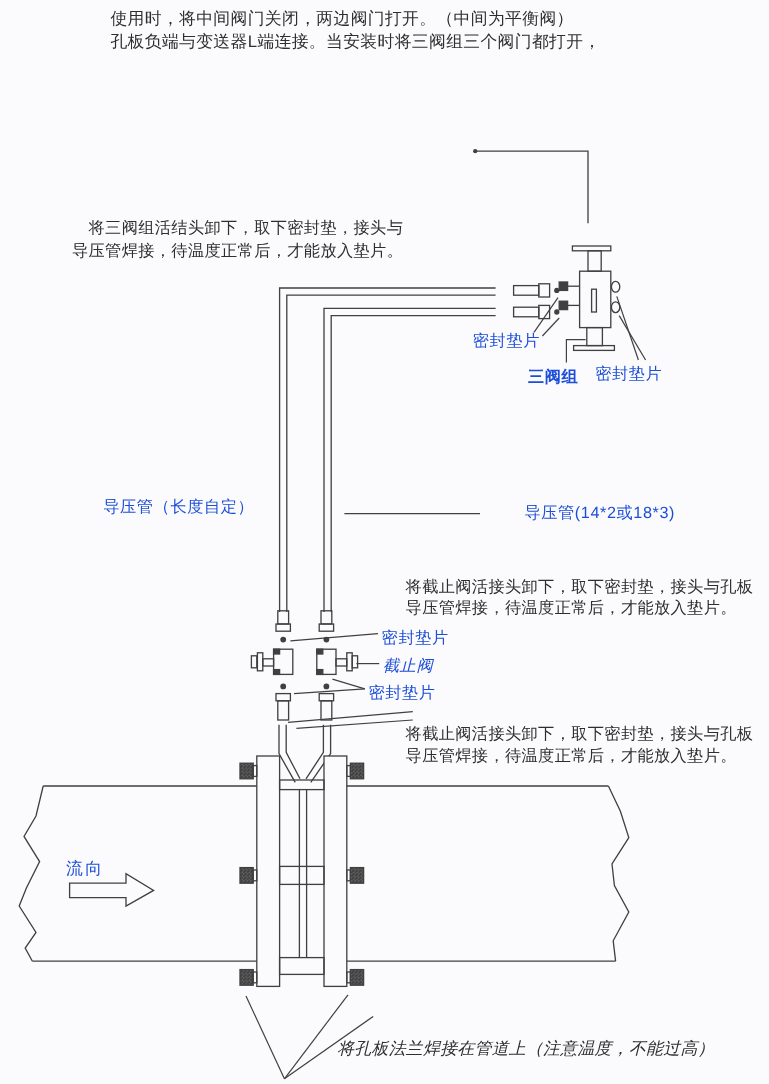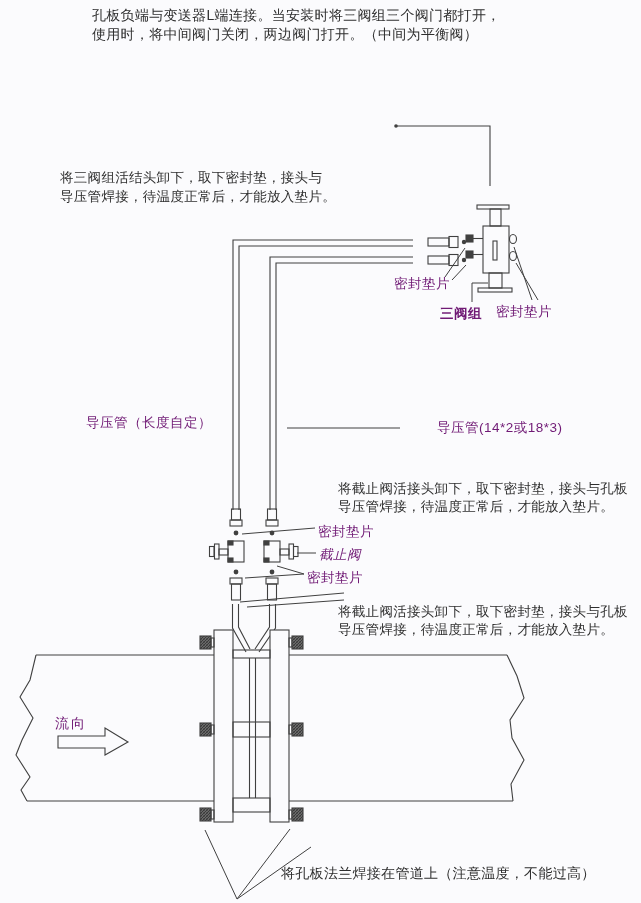--- a/index.html
+++ b/index.html
@@ -1,21 +1,21 @@
 <!DOCTYPE html>
 <html><head>
 <meta charset="utf-8">
 <style>
   html,body{margin:0;padding:0;}
   body{background:#ffffff;font-family:"Liberation Sans","DejaVu Sans",sans-serif;}
   #stage{position:relative;width:641px;height:903px;background:#fbfbfd;overflow:hidden;color:#2b2b2b;}
   #lineart{position:absolute;left:0;top:0;}
   .note{position:absolute;font-size:13.5px;line-height:19px;letter-spacing:0.3px;color:#2e2e2e;white-space:nowrap;}
   .note span{display:block;}
-  .lbl{position:absolute;font-size:13.5px;letter-spacing:0.5px;color:#701a75;white-space:nowrap;}
+  .lbl{position:absolute;font-size:13.5px;letter-spacing:0.5px;color:#1d4ed8;white-space:nowrap;}
   .big{font-size:14px;}
 </style>
 </head>
 <body>
 
 <div id="stage">
 
   <svg id="lineart" width="641" height="903" viewBox="0 0 641 903" fill="none" stroke="#404040" stroke-width="1.1">
     <defs>
       <pattern id="hatch" width="3" height="3" patternUnits="userSpaceOnUse">
@@ -154,40 +154,40 @@
     </g>
 
     <g stroke-width="1">
       <line x1="205" y1="830" x2="237" y2="899"></line>
       <line x1="290" y1="829" x2="237" y2="899"></line>
       <line x1="237" y1="899" x2="311" y2="847"></line>
     </g>
   </svg>
 
   <div class="note big" style="left:92px;top:6px;">
+    <span>使用时，将中间阀门关闭，两边阀门打开。（中间为平衡阀）</span>
     <span>孔板负端与变送器L端连接。当安装时将三阀组三个阀门都打开，</span>
-    <span>使用时，将中间阀门关闭，两边阀门打开。（中间为平衡阀）</span>
   </div>
 
-  <div class="note" style="left:60px;top:168px;">
+  <div class="note" style="left:60px;top:180px;text-align:right;">
     <span>将三阀组活结头卸下，取下密封垫，接头与</span>
     <span>导压管焊接，待温度正常后，才能放入垫片。</span>
   </div>
 
   <div class="note" style="left:338px;top:480px;line-height:18px;">
     <span>将截止阀活接头卸下，取下密封垫，接头与孔板</span>
     <span>导压管焊接，待温度正常后，才能放入垫片。</span>
   </div>
 
   <div class="note" style="left:338px;top:603px;line-height:18px;">
     <span>将截止阀活接头卸下，取下密封垫，接头与孔板</span>
     <span>导压管焊接，待温度正常后，才能放入垫片。</span>
   </div>
 
-  <div class="note big" style="left:281px;top:864px;">
+  <div class="note big" style="left:281px;top:864px;font-style:italic;">
     <span>将孔板法兰焊接在管道上（注意温度，不能过高）</span>
   </div>
 
   <div class="lbl" style="left:394px;top:275px;">密封垫片</div>
   <div class="lbl" style="left:440px;top:305px;font-weight:bold;">三阀组</div>
   <div class="lbl" style="left:496px;top:303px;">密封垫片</div>
   <div class="lbl" style="left:86px;top:414px;">导压管（长度自定）</div>
   <div class="lbl" style="left:404px;top:419px;margin-left:33px;">导压管(14*2或18*3)</div>
   <div class="lbl" style="left:318px;top:523px;">密封垫片</div>
   <div class="lbl" style="left:319px;top:546px;font-style:italic;">截止阀</div>

